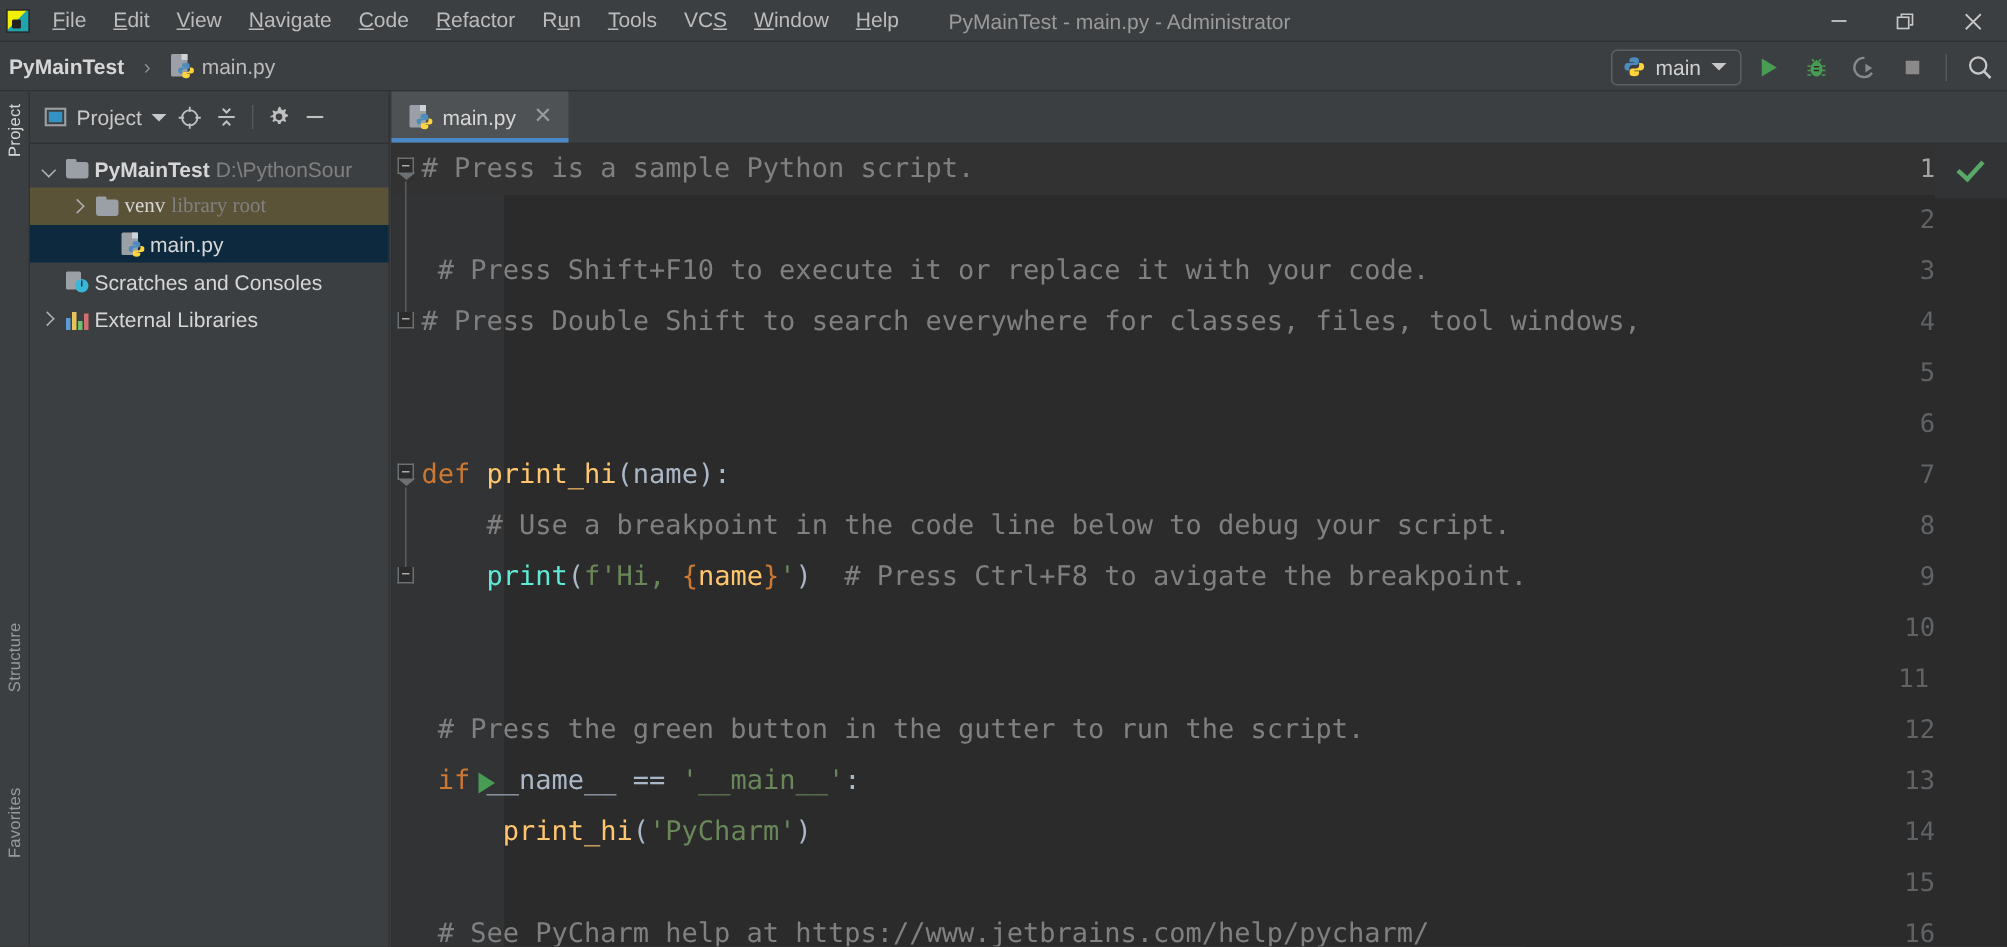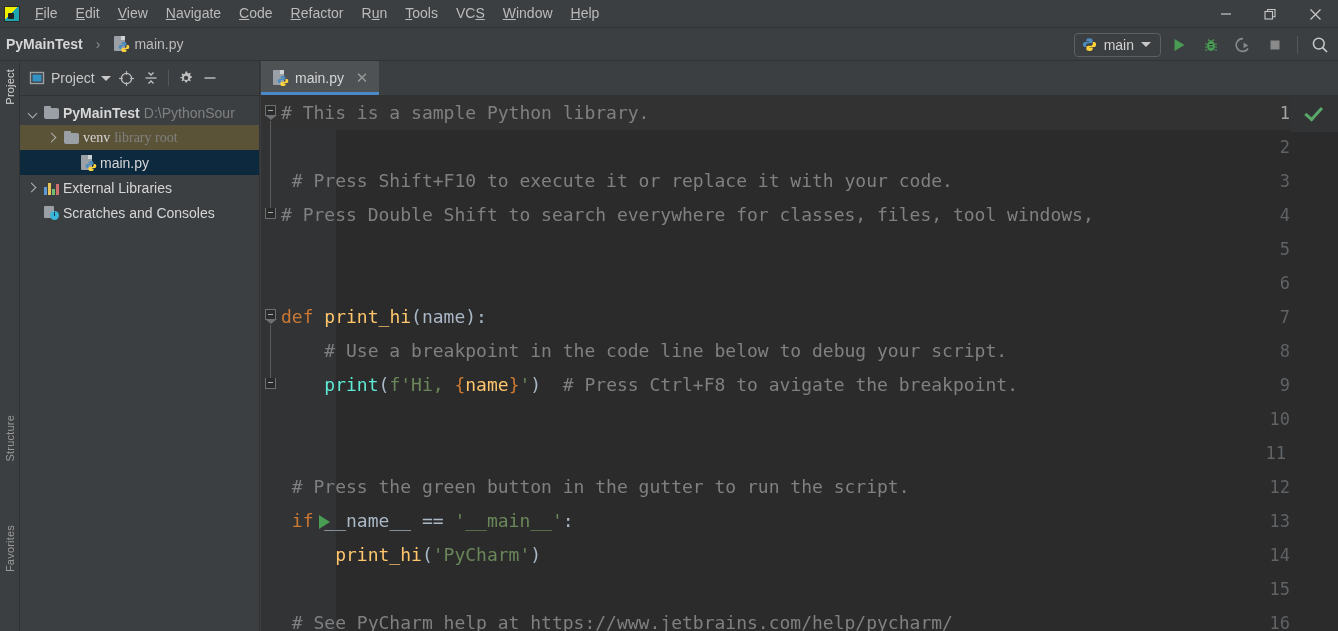--- a/index.html
+++ b/index.html
@@ -231,20 +231,21 @@
         <div class="menu-item"><span class="mn">V</span>iew</div>
         <div class="menu-item"><span class="mn">N</span>avigate</div>
         <div class="menu-item"><span class="mn">C</span>ode</div>
         <div class="menu-item"><span class="mn">R</span>efactor</div>
         <div class="menu-item">R<span class="mn">u</span>n</div>
         <div class="menu-item"><span class="mn">T</span>ools</div>
         <div class="menu-item">VC<span class="mn">S</span></div>
         <div class="menu-item"><span class="mn">W</span>indow</div>
         <div class="menu-item"><span class="mn">H</span>elp</div>
       </div>
+    <div class="win-title">PyMainTest - main.py - Administrator</div>
     <div class="win-ctrls">
       <div class="win-btn">
         <svg width="12" height="12" viewBox="0 0 12 12">
           <line x1="1" y1="6" x2="11" y2="6" stroke="#c7c7c7" stroke-width="1.2"></line>
         </svg>
       </div>
       <div class="win-btn">
         <svg width="13" height="13" viewBox="0 0 13 13">
           <rect x="1" y="3.5" width="7.5" height="7.5" fill="none" stroke="#c7c7c7" stroke-width="1.1"></rect>
           <path d="M3.6 3.2 V1.5 H11 V8.6 H9.3" fill="none" stroke="#c7c7c7" stroke-width="1.1"></path>
@@ -396,37 +397,37 @@
           <span class="sheet"></span>
             <span class="fold"></span>
           <svg class="py-glyph" viewBox="0 0 16 16">
             <path d="M7.8 1.2c-2.1 0-3.2.7-3.2 2.1v1.5h3.4v.6H3.3C2 5.4 1 6.2 1 8.1s1 2.6 2.3 2.6h1.2V8.9c0-1.3 1-2.2 2.4-2.2h2.4c1.1 0 2-.8 2-1.9V3.3c0-1.3-1-2.1-3.5-2.1z" fill="#4b8bbe"></path>
             <path d="M8.2 14.8c2.1 0 3.2-.7 3.2-2.1v-1.5H8v-.6h4.7c1.3 0 2.3-.8 2.3-2.7s-1-2.6-2.3-2.6h-1.2v1.8c0 1.3-1 2.2-2.4 2.2H6.7c-1.1 0-2 .8-2 1.9v1.5c0 1.3 1 2.1 3.5 2.1z" fill="#ffd43b"></path>
           </svg>
         </span>
         <span class="t-name">main.py</span>
       </div>
 
+      <div class="trow" style="padding-left:24px;">
+        <span class="scratch-ico">
+          <span class="pg"></span>
+            <span class="clk"></span>
+        </span>
+        <span class="t-name">Scratches and Consoles</span>
+      </div>
+
       <div class="trow">
         <span class="twist right"></span>
         <span class="lib-ico">
           <i style="height:8px;background:#5a9bd5;"></i>
             <i style="height:12px;background:#e8c35a;"></i>
             <i style="height:6px;background:#6fbf73;"></i>
             <i style="height:11px;background:#cf6f6f;"></i>
         </span>
         <span class="t-name">External Libraries</span>
-      </div>
-
-      <div class="trow" style="padding-left:24px;">
-        <span class="scratch-ico">
-          <span class="pg"></span>
-            <span class="clk"></span>
-        </span>
-        <span class="t-name">Scratches and Consoles</span>
       </div>
     </div>
   </div>
 
   <div class="editorpane">
     <div class="tabsrow">
       <div class="etab">
         <span class="pyfile-icon">
           <span class="sheet"></span>
             <span class="fold"></span>
@@ -442,21 +443,21 @@
 
     <div class="editorbody">
       <div class="gutter"></div>
       <div id="code-rows" style="position: absolute; inset: 0px;">
           <div class="crow caret" style="top: 0px; position: absolute; left: 0px; right: 0px;">
             <div class="lnum cur" style="width: 40px;">1</div>
             <div class="foldcol">
               <div class="foldbox tip" style="top: 9px;"></div>
               <div class="foldline" style="top: 25px; height: 9px;"></div>
             </div>
-            <div class="code"><span class="c-com"># This is a sample Python library.</span></div>
+            <div class="code"><span class="c-com"># Press is a sample Python script.</span></div>
           </div>
           <div class="crow" style="top: 34px; position: absolute; left: 0px; right: 0px;">
             <div class="lnum" style="width: 40px;">2</div>
             <div class="foldcol">
               <div class="foldline" style="top: 0px; height: 34px;"></div>
             </div>
             <div class="code"></div>
           </div>
           <div class="crow" style="top: 68px; position: absolute; left: 0px; right: 0px;">
             <div class="lnum" style="width: 40px;">3</div>

